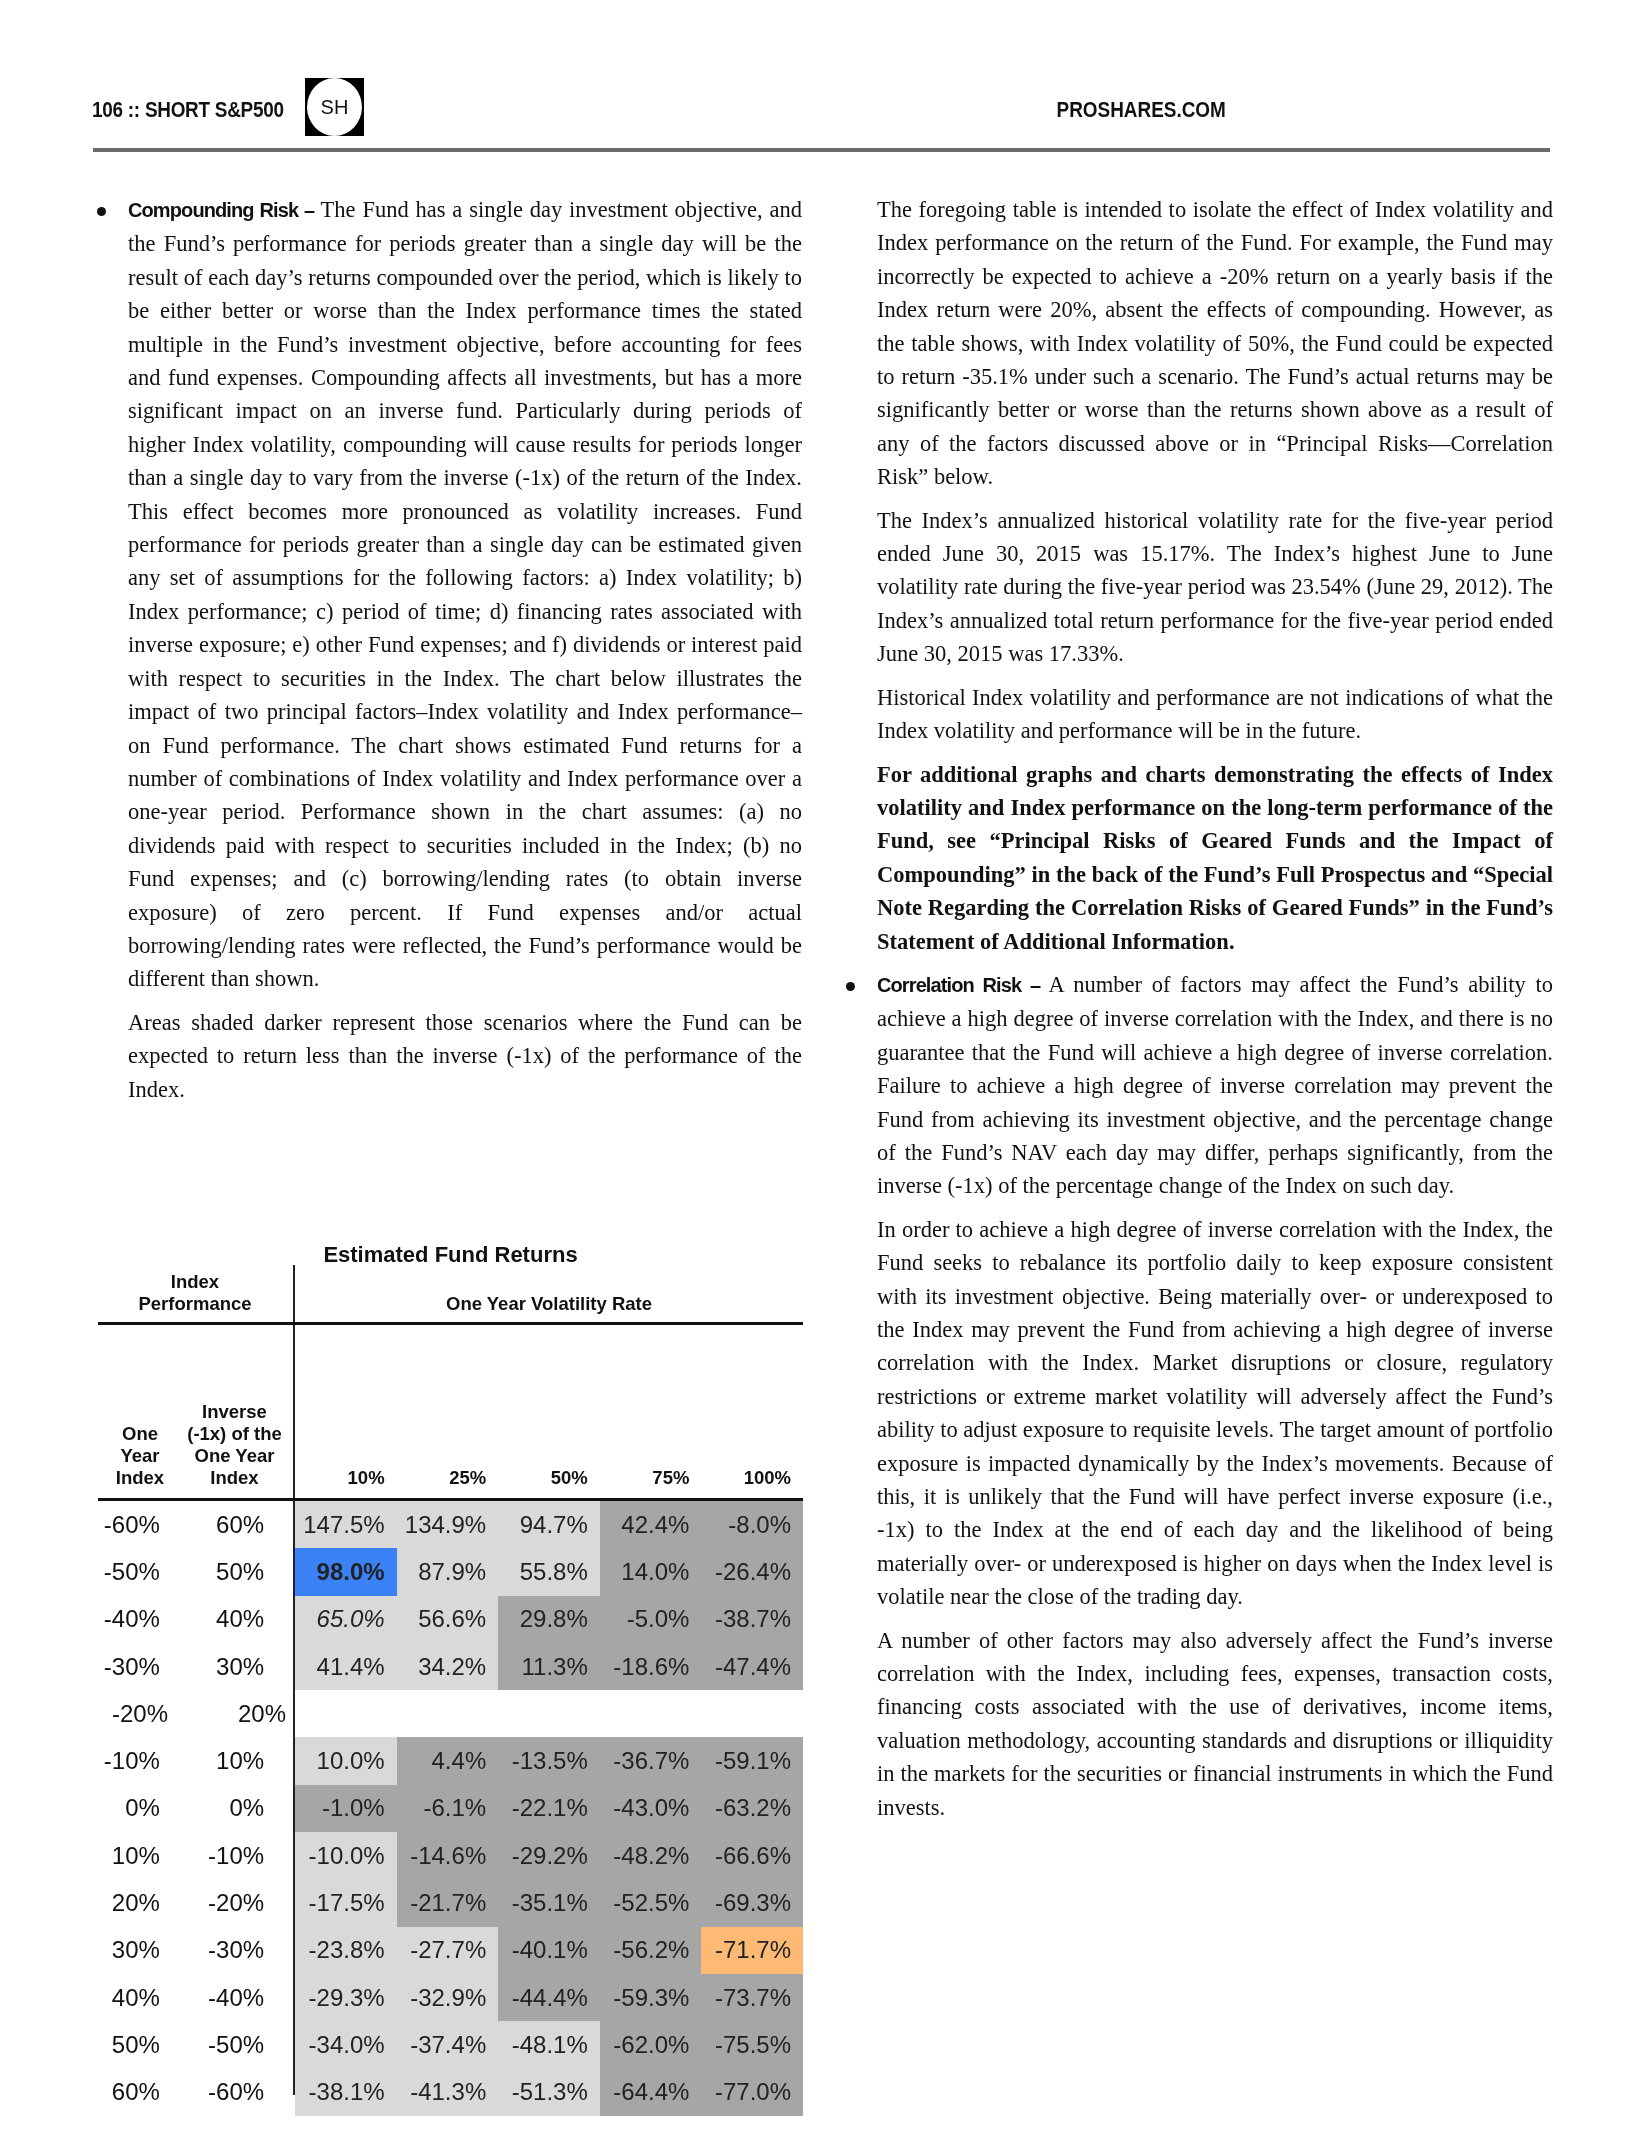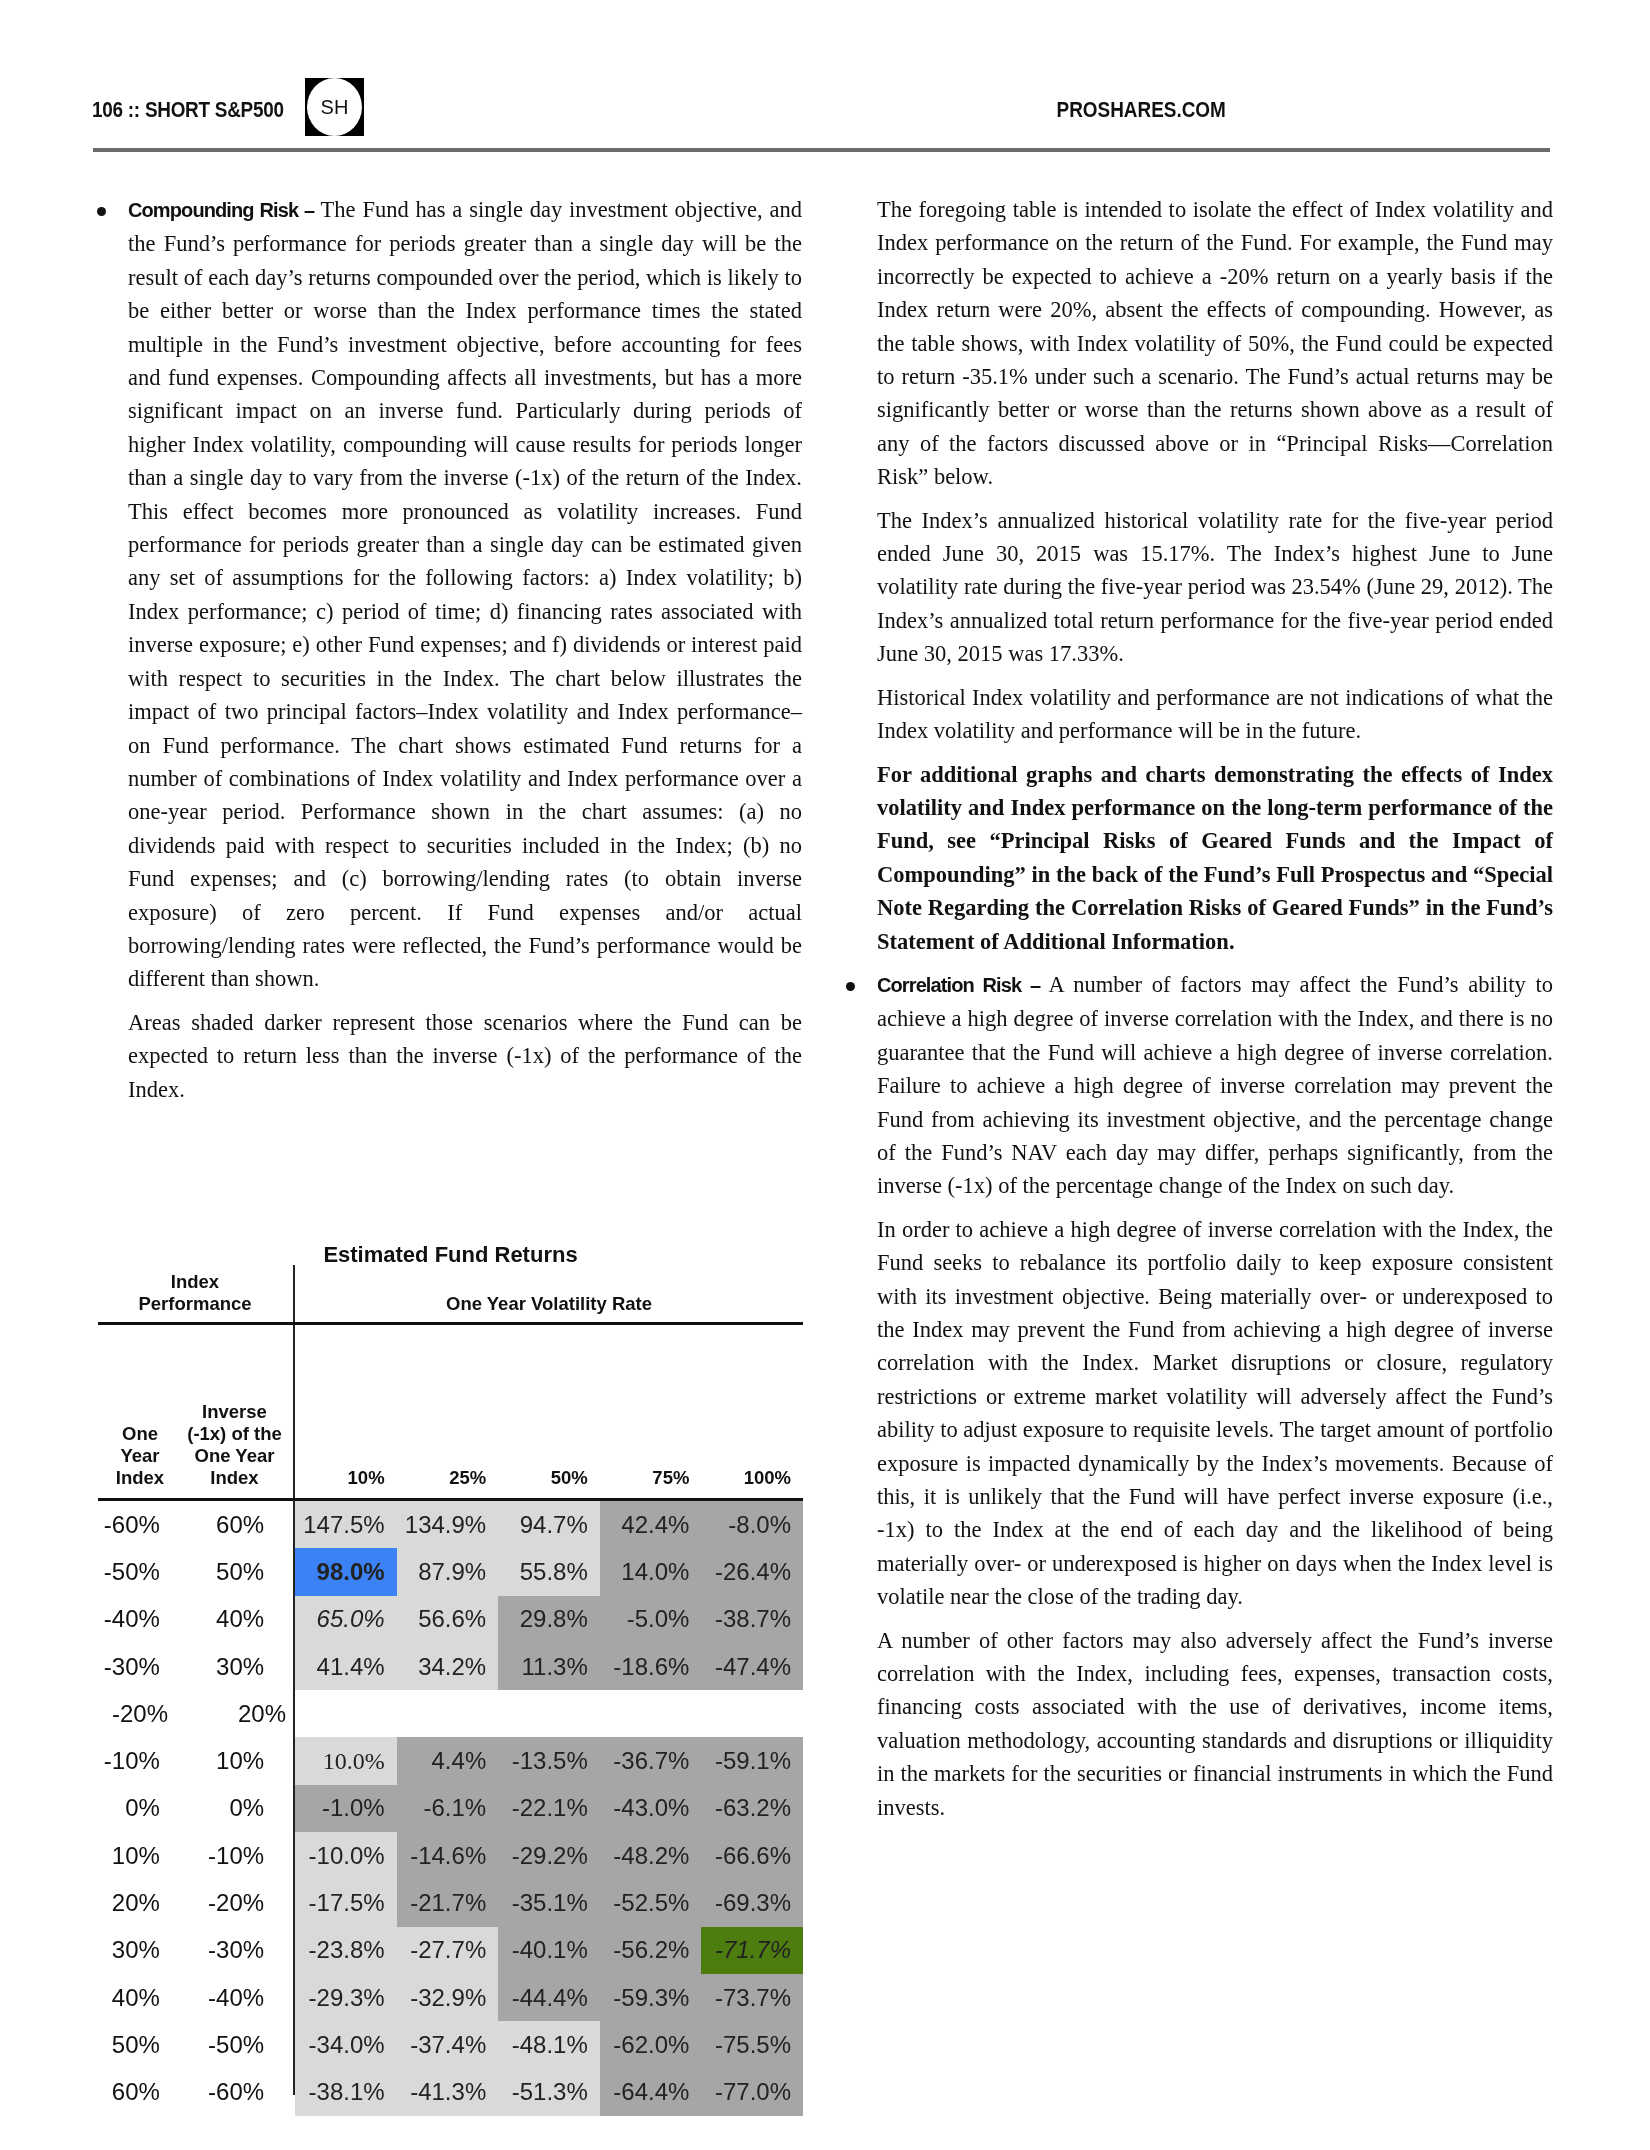--- a/index.html
+++ b/index.html
@@ -132,21 +132,21 @@
       <div class="row">
         <div class="idx">-20%</div>
         <div class="inv">20%</div>
         <div class="gap"></div>
       </div>
       <div class="row">
         <div class="idx">-10%</div>
         <div class="inv">10%</div>
         <div class="gap"></div>
         <div class="cells">
-          <div class="cell light" style="background: rgb(217, 217, 217); font-family: Liberation Serif, serif;">10.0%</div>
+          <div class="cell light" style="background: rgb(217, 217, 217);">10.0%</div>
           <div class="cell dark" style="background: rgb(166, 166, 166);">4.4%</div>
           <div class="cell dark" style="background: rgb(166, 166, 166);">-13.5%</div>
           <div class="cell dark" style="background: rgb(166, 166, 166);">-36.7%</div>
           <div class="cell dark" style="background: rgb(166, 166, 166);">-59.1%</div>
         </div>
       </div>
       <div class="row">
         <div class="idx">0%</div>
         <div class="inv">0%</div>
         <div class="gap"></div>
@@ -184,21 +184,21 @@
       </div>
       <div class="row">
         <div class="idx">30%</div>
         <div class="inv">-30%</div>
         <div class="gap"></div>
         <div class="cells">
           <div class="cell light" style="background: rgb(217, 217, 217);">-23.8%</div>
           <div class="cell light" style="background: rgb(217, 217, 217);">-27.7%</div>
           <div class="cell dark" style="background: rgb(166, 166, 166);">-40.1%</div>
           <div class="cell dark" style="background: rgb(166, 166, 166);">-56.2%</div>
-          <div class="cell dark" style="background: #4d7c0f; font-style: italic;">-71.7%</div>
+          <div class="cell dark" style="background: #fdba74;">-71.7%</div>
         </div>
       </div>
       <div class="row">
         <div class="idx">40%</div>
         <div class="inv">-40%</div>
         <div class="gap"></div>
         <div class="cells">
           <div class="cell light" style="background: rgb(217, 217, 217);">-29.3%</div>
           <div class="cell light" style="background: rgb(217, 217, 217);">-32.9%</div>
           <div class="cell dark" style="background: rgb(166, 166, 166);">-44.4%</div>

